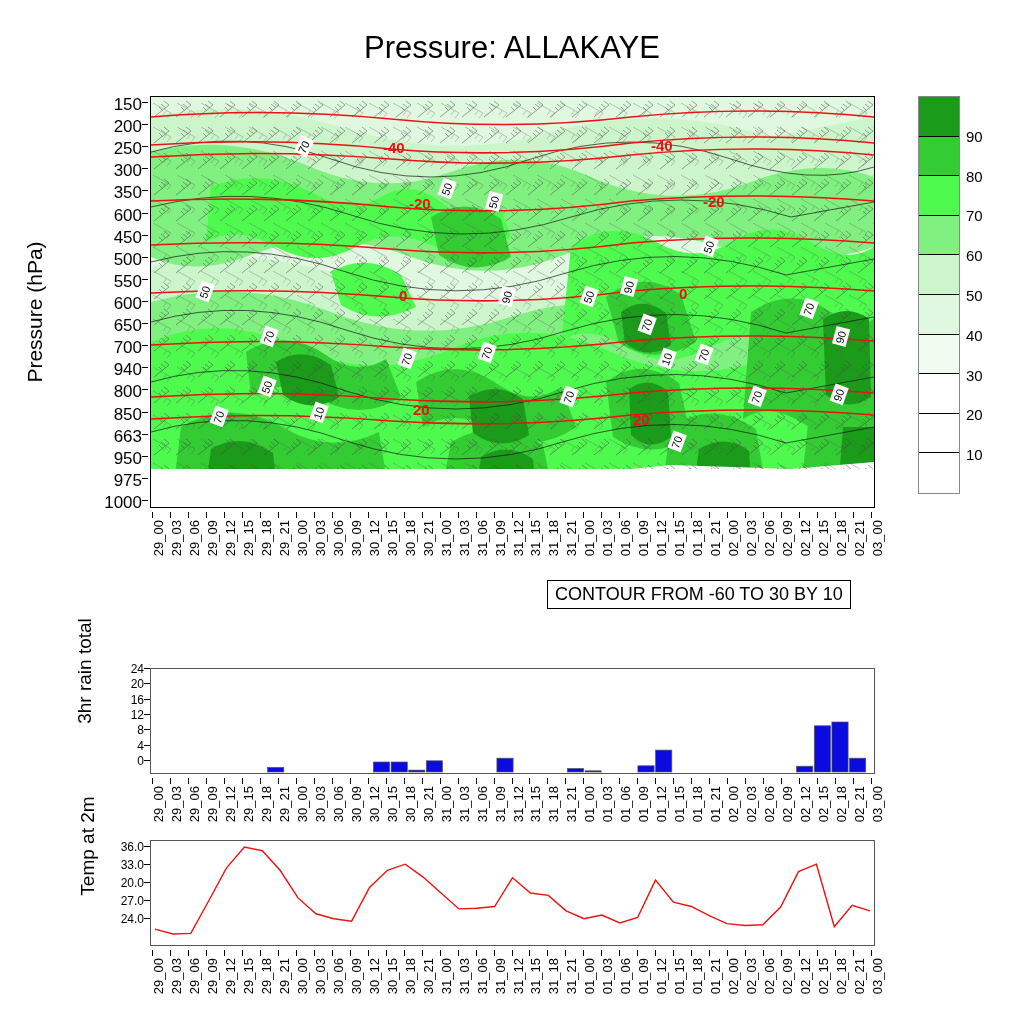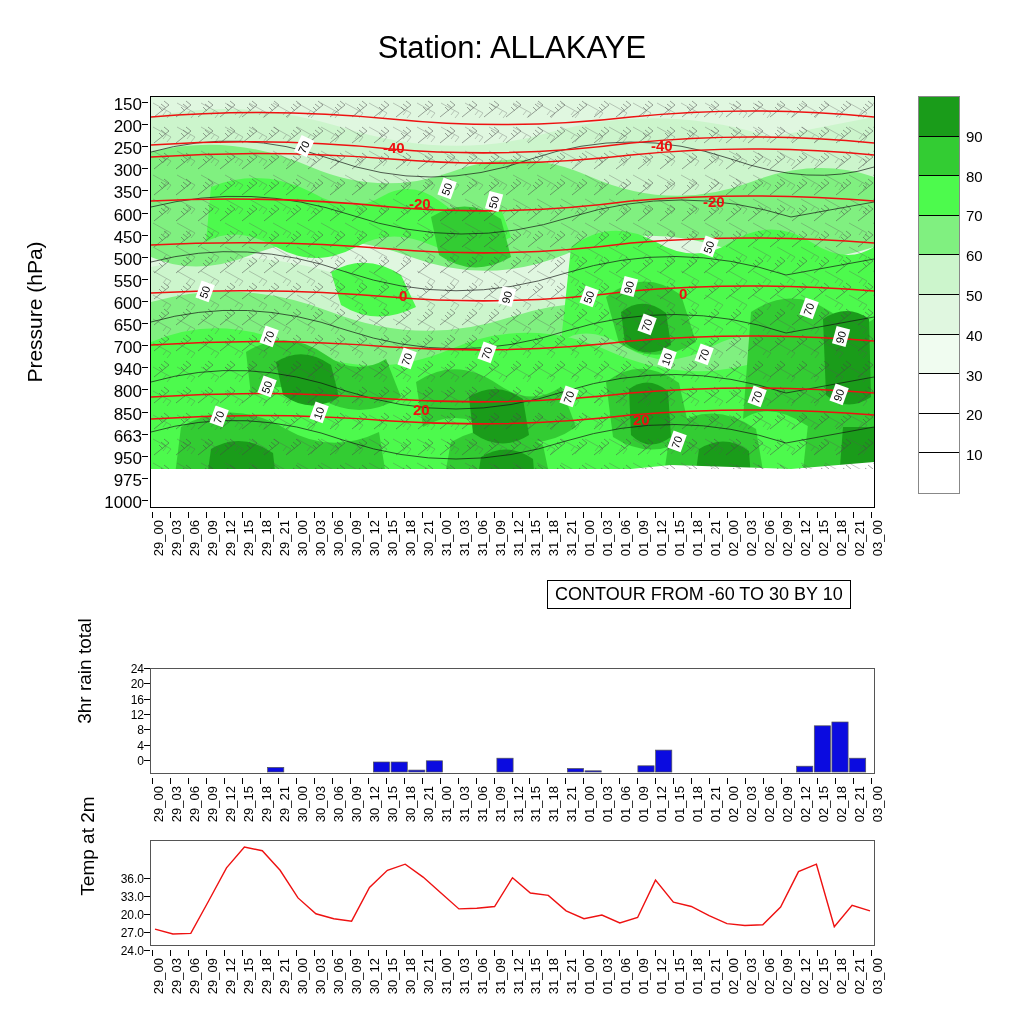--- a/index.html
+++ b/index.html
@@ -38,28 +38,28 @@
   #rainlab{left:-30px;top:660px;width:230px;text-align:center;
            transform:rotate(-90deg);font-size:19px;}
   #rainyticks{left:108px;top:660px;width:36px;height:122px;}
   .ryt{position:absolute;right:0;font-size:12px;line-height:1;text-align:right;width:34px;}
   #rainxticks{left:150px;top:778px;width:725px;height:62px;}
   
   #temppanel{left:150px;top:840px;width:725px;height:106px;
              border:1px solid #555;box-sizing:border-box;background:#fff;}
   #templab{left:-20px;top:835px;width:215px;text-align:center;
            transform:rotate(-90deg);font-size:19px;}
-  #tempyticks{left:98px;top:864px;width:46px;height:122px;}
+  #tempyticks{left:98px;top:832px;width:46px;height:122px;}
   .tyt{position:absolute;right:0;font-size:12px;line-height:1;text-align:right;width:44px;}
   #tempxticks{left:150px;top:950px;width:725px;height:62px;}
 </style>
 </head>
 <body>
 
-<div class="abs" id="title">Station: ALLAKAYE</div>
+<div class="abs" id="title">Pressure: ALLAKAYE</div>
 
 <div class="abs" id="xsec">
   <svg width="723" height="410" viewBox="0 0 723 410">
     <defs>
       <clipPath id="clipAll">
           <rect x="0" y="0" width="723" height="410"></rect>
         </clipPath>
 
       <pattern id="barbs" width="22" height="26" patternUnits="userSpaceOnUse">
         <g stroke="#444" stroke-width="0.9" fill="none">

